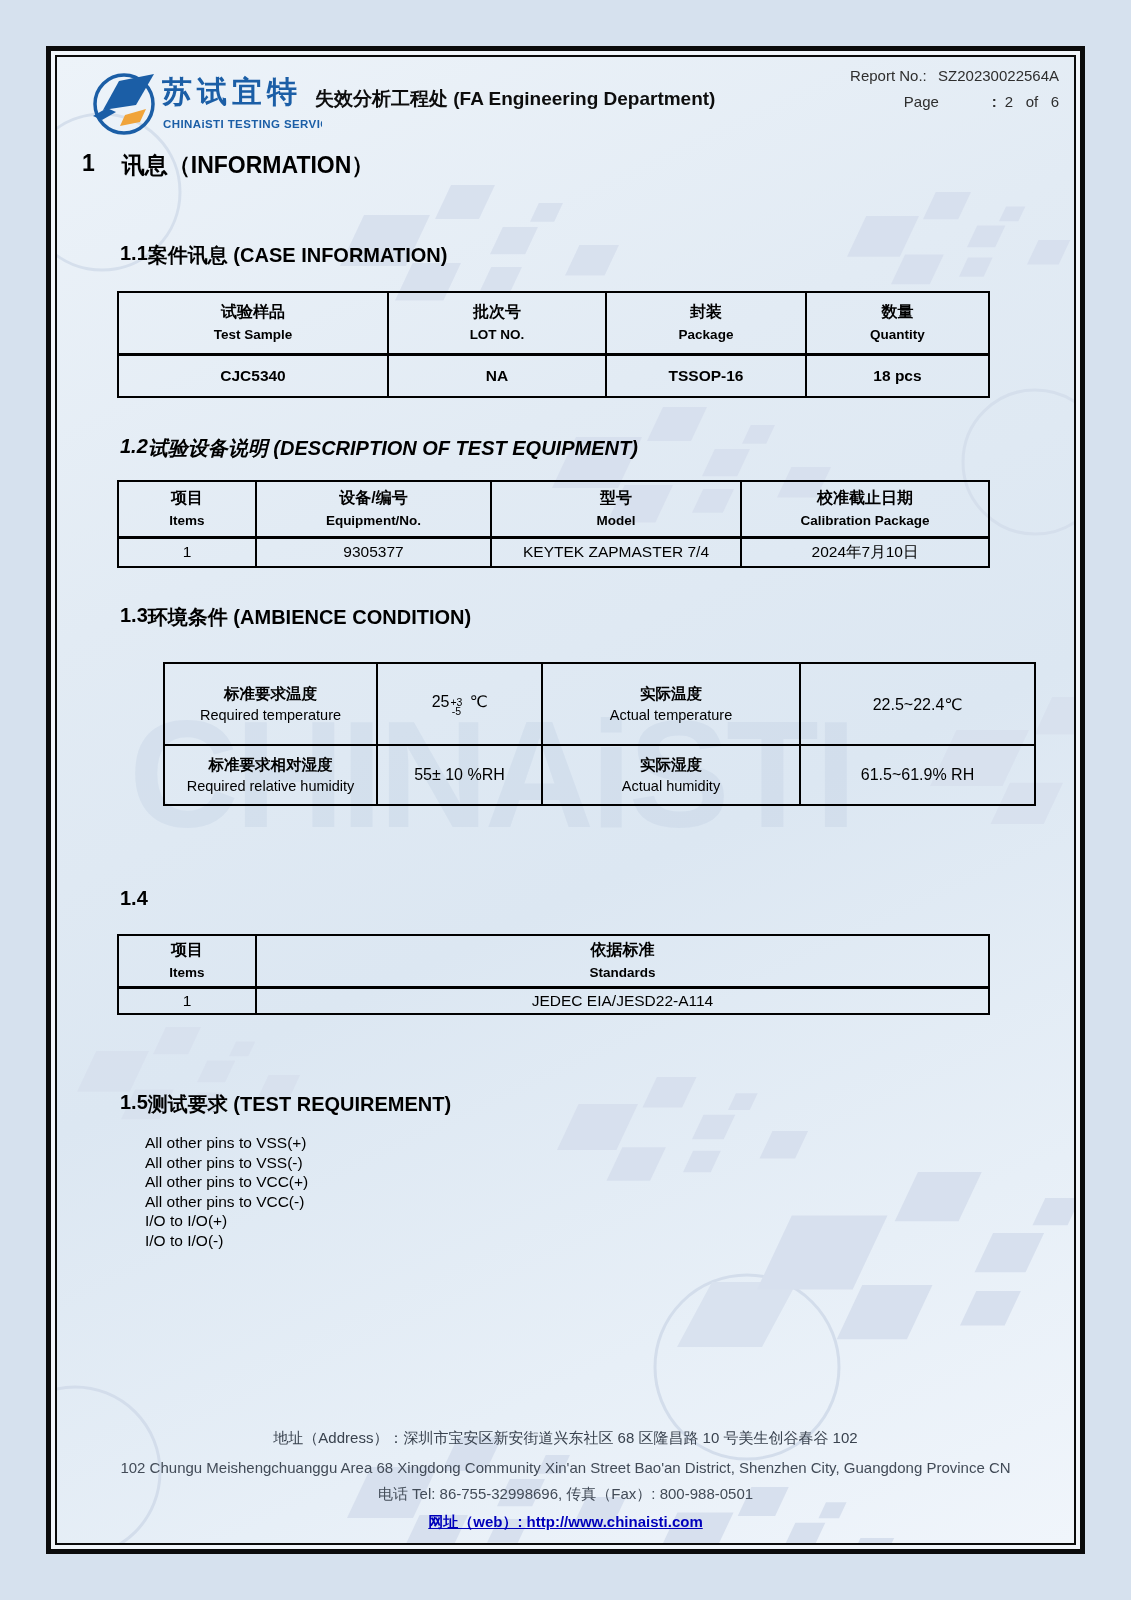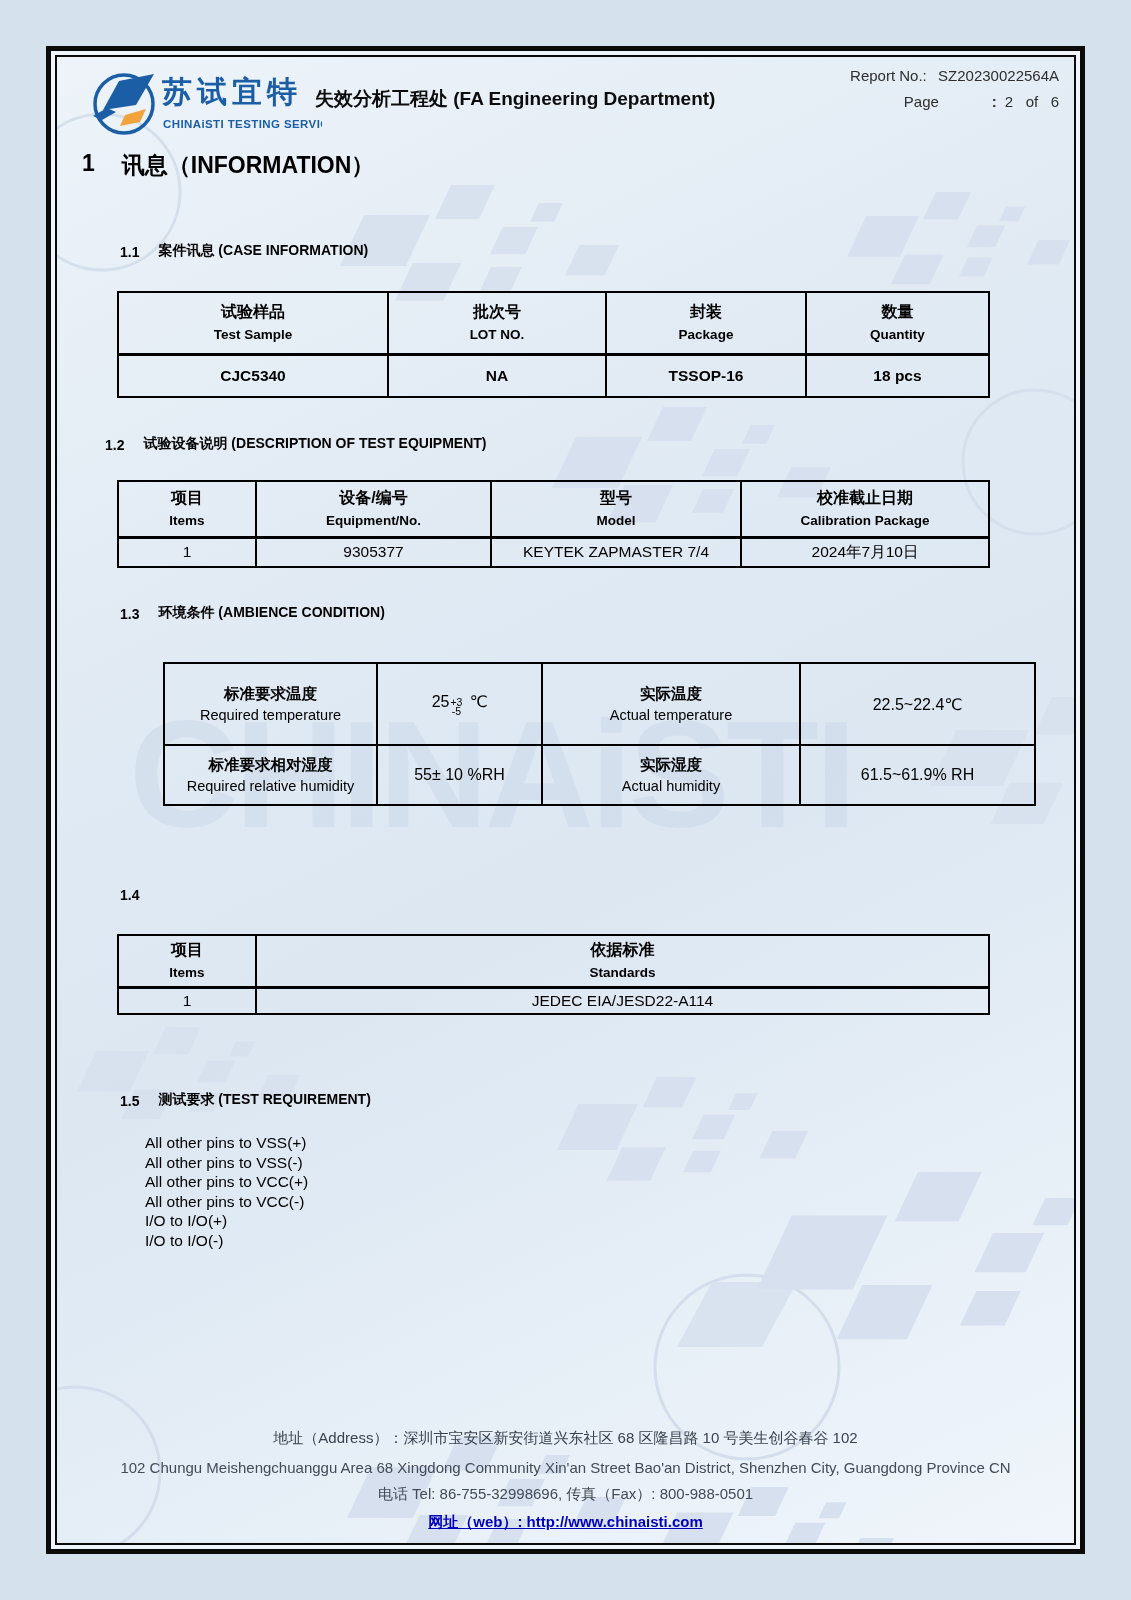--- a/index.html
+++ b/index.html
@@ -37,21 +37,21 @@
   .logo-en{font-weight:bold;letter-spacing:0.4px;}
   .dept{left:258px;top:29px;font-size:19px;font-weight:bold;color:#0d0d0d;}
   .meta{left:752px;top:10px;font-size:15px;color:#2e2e2e;width:250px;}
   .meta-row{display:flex;margin-bottom:9px;justify-content:flex-end;}
   .meta-label{width:88px;}
   .meta-colon{font-weight:bold;margin-right:8px;}
   .pre{white-space:pre;}
 
   
   .h1{font-size:23px;font-weight:bold;display:flex;gap:27px;}
-  .h2{font-size:14px;font-weight:bold;display:flex;gap:19px;align-items:flex-end;}
+  .h2{font-size:20px;font-weight:bold;display:flex;}
 
   
   .tbl{border-collapse:collapse;table-layout:fixed;left:60px;width:871px;}
   .tbl td{border:2px solid #000;text-align:center;vertical-align:middle;padding:0 4px;}
   .thead td{border-bottom-width:3px;}
   .zh{font-size:16px;font-weight:bold;line-height:20px;}
   .en{font-size:13.5px;font-weight:bold;line-height:18px;margin-top:4px;}
   .tdata td{font-size:15.5px;}
   .lab .zh{font-size:15.5px;}
   .lab .en{font-size:14.5px;font-weight:normal;line-height:19px;margin-top:2px;}
@@ -165,21 +165,21 @@
         </tr>
         <tr class="tdata" style="height:43px;font-weight:bold;">
           <td>CJC5340</td>
           <td>NA</td>
           <td>TSSOP-16</td>
           <td>18 pcs</td>
         </tr>
       </tbody>
         </table>
 
-      <div class="abs h2" style="left:48px;top:378px;">
+      <div class="abs h2" style="left:63px;top:378px;font-style:italic;">
         <span>1.2</span>
         <span>试验设备说明  (DESCRIPTION OF TEST EQUIPMENT)</span>
       </div>
       <table class="abs tbl" style="top:423px;">
         <colgroup>
             <col style="width:138px">
             <col style="width:235px">
             <col style="width:250px">
             <col style="width:248px">
           </colgroup>

